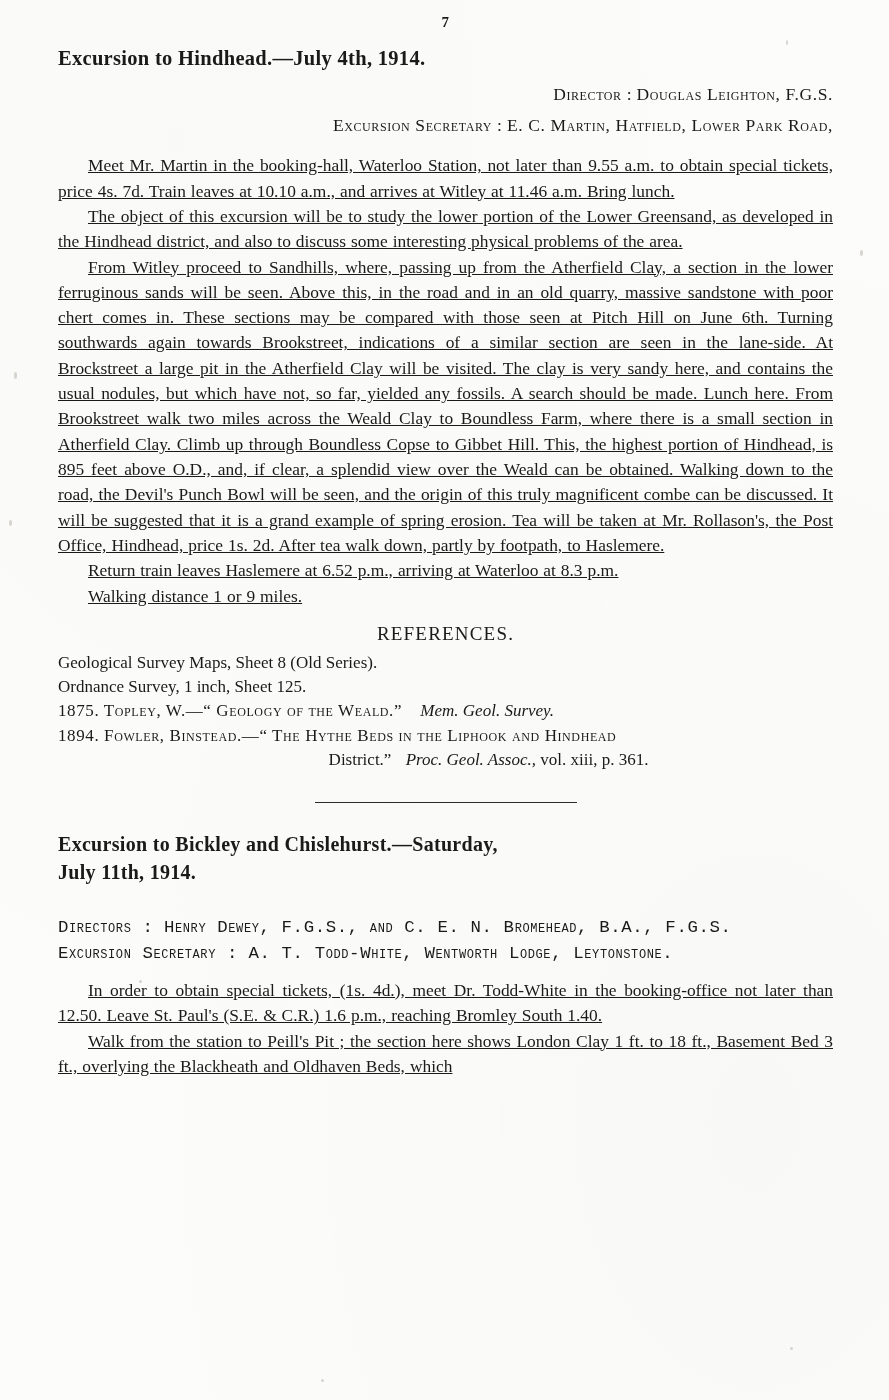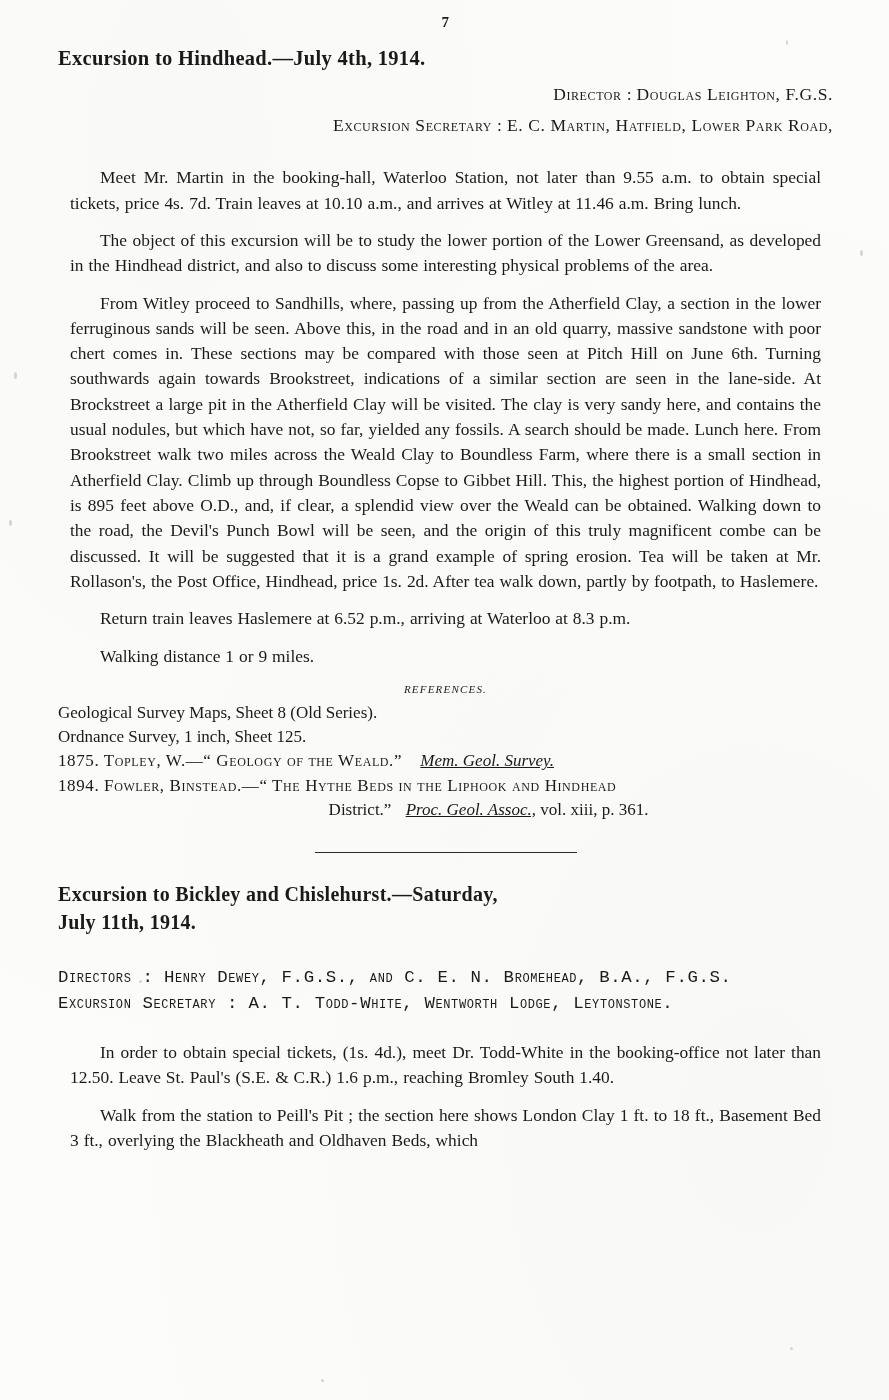--- a/index.html
+++ b/index.html
@@ -59,46 +59,45 @@
     margin: 0 0 7px 0;
     line-height: 1.35;
   }
   .sc {
     font-variant: small-caps;
     letter-spacing: 0.6px;
   }
   p.body {
     font-size: 17.4px;
     line-height: 1.455;
-    margin: 12px;
+    margin: 0;
     text-align: justify;
     text-indent: 30px;
     word-spacing: 0.6px;
+    text-decoration: underline;
   }
   .refs-head {
     text-align: center;
-    font-size: 11px;
+    font-size: 19px;
     letter-spacing: 1.2px;
     margin: 14px 0 6px 0;
-    font-style: italic;
   }
   .ref-line {
     font-size: 17px;
     line-height: 1.43;
     margin: 0;
     text-align: left;
   }
   .ref-line.indent2 {
     padding-left: 86px;
     text-indent: -0px;
     text-align: center;
   }
   .ital {
     font-style: italic;
-    text-decoration: underline;
   }
   .rule {
     width: 262px;
     height: 1px;
     background: #2b2b2b;
     margin: 30px auto 28px auto;
   }
   .dir-line {
     font-size: 17.4px;
     line-height: 1.42;

